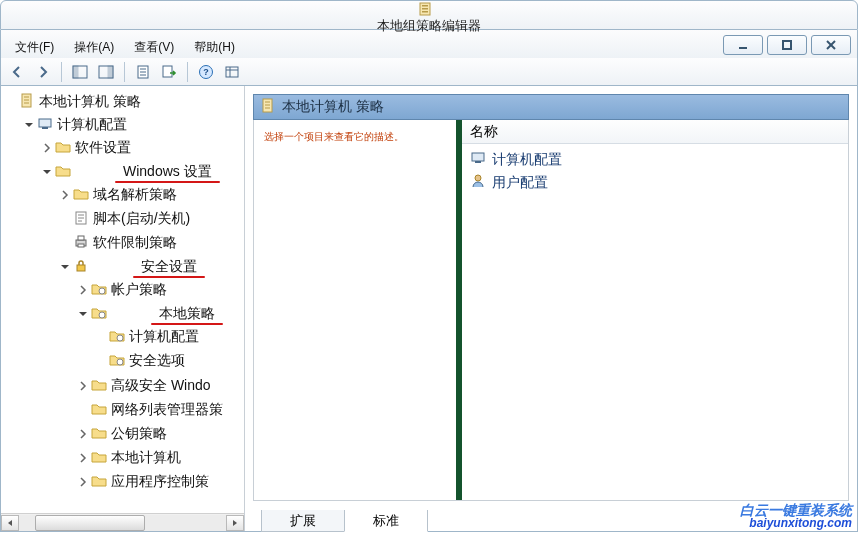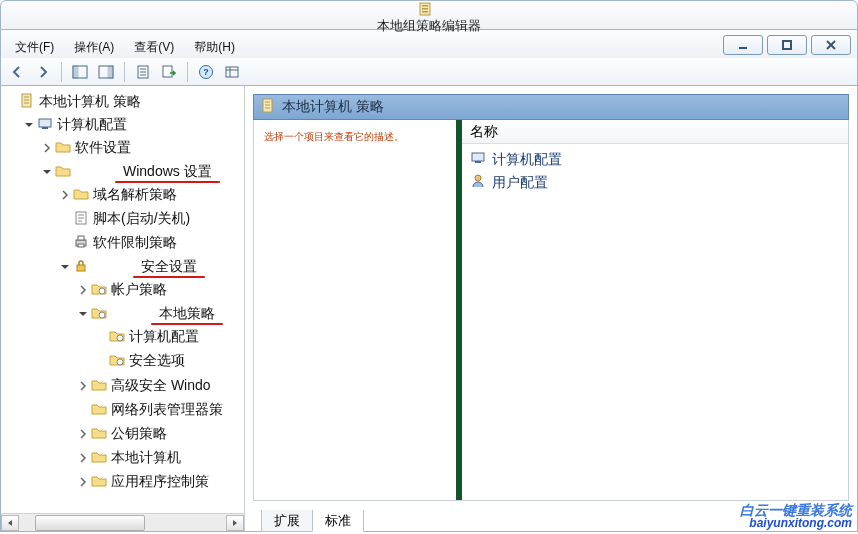--- a/index.html
+++ b/index.html
@@ -70,21 +70,21 @@
   }
   .content-body { flex:1; margin:0 8px 6px 8px; border:1px solid #c8cfd6; border-top:none; display:flex; position:relative; }
   .desc-col { width:208px; padding:10px 10px; font-size:10px; color:#c2410c; border-right:6px solid #14532d; }
   .list-col { flex:1; }
   .list-header { height:24px; border-bottom:1px solid #d6dde4; display:flex; align-items:center; padding-left:8px; font-size:14px; background:linear-gradient(#fefefe,#f2f5f8); }
   .list-rows { padding:4px 0; }
   .list-row { display:flex; align-items:center; gap:6px; padding:2px 8px; font-size:14px; color:#163a6f; cursor:pointer; }
 
   
   .tabs { position:absolute; left:8px; bottom:-1px; display:flex; height:22px; }
-  .tab { padding:2px 12px; font-size:13px; border:1px solid #b7c2cc; border-top:none; background:#f3f6f9; margin-right:-1px; cursor:pointer; }
+  .tab { padding:2px 28px; font-size:13px; border:1px solid #b7c2cc; border-top:none; background:#f3f6f9; margin-right:-1px; cursor:pointer; }
   .tab.active { background:#fff; border-bottom:1px solid #fff; }
 
   
   .watermark { position:absolute; right:6px; bottom:4px; font-size:14px; color:#3a7ae0; font-weight:700; font-style:italic; text-align:right; line-height:1.05; pointer-events:none; }
   .watermark .sub { font-size:12px; color:#1d4ed8; display:block; }
 
   
   svg.icon { width:16px; height:16px; }
 
 </style>

